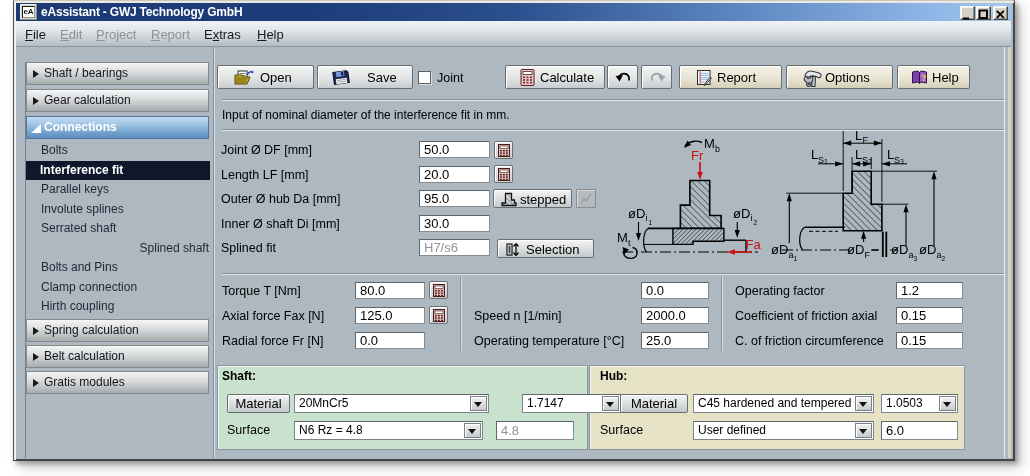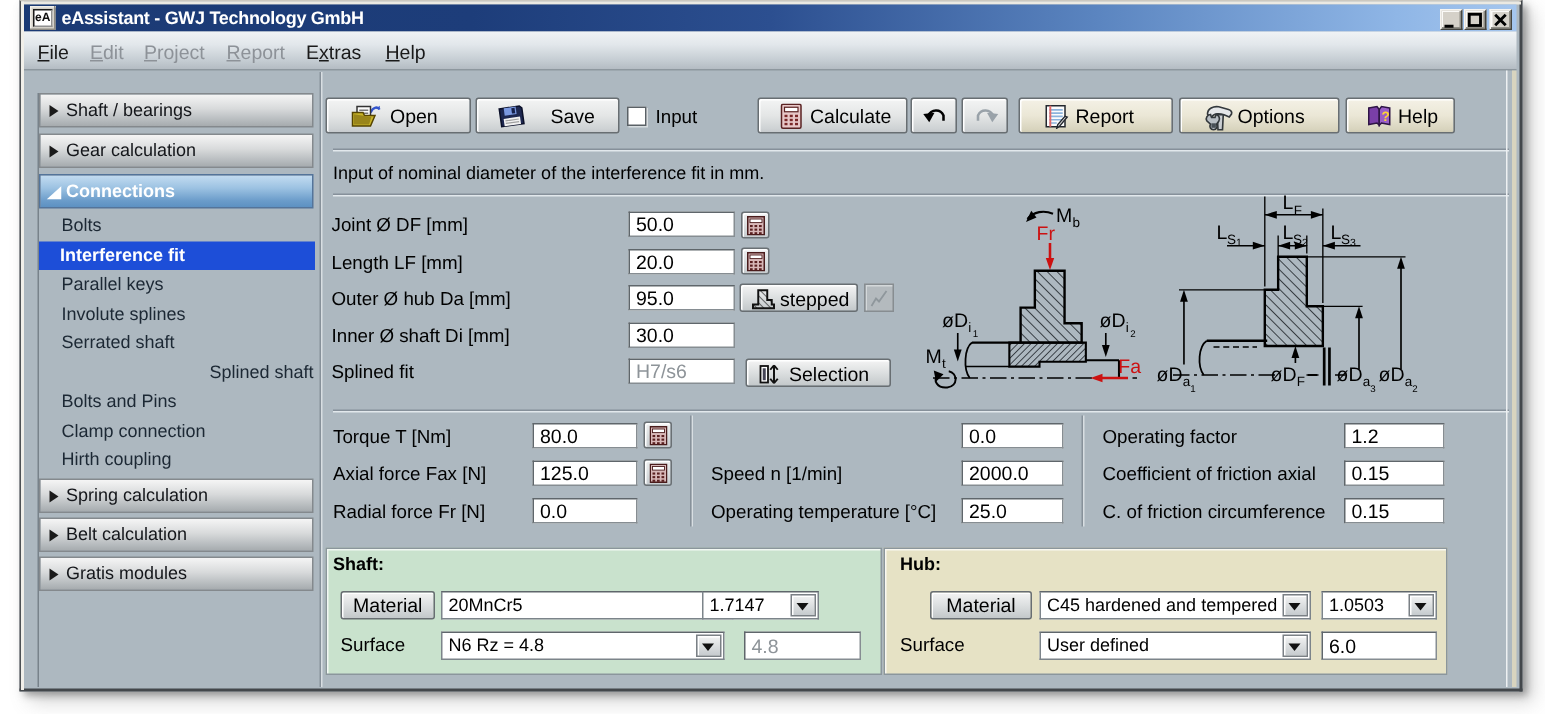--- a/index.html
+++ b/index.html
@@ -34,21 +34,21 @@
 .shead { position:absolute; left:26px; width:183px; height:23px;
   background:linear-gradient(#f5f5f5 0%, #d8dadb 45%, #b3b8bb 85%, #a6abae 100%);
   border:1px solid #84898d; font:12px "Liberation Sans",sans-serif; color:#14161a;
   line-height:21px; padding-left:17px; }
 .shead .tri { position:absolute; left:6px; top:7px; width:0; height:0;
   border-left:6px solid #1a1a1a; border-top:4px solid transparent; border-bottom:4px solid transparent; }
 #connhead { background:linear-gradient(#c3dcf1 0%, #9cc2e2 40%, #6b9cca 80%, #5d91c2 100%);
   border:1px solid #54749a; color:#ffffff; font-weight:bold; }
 .sitem { position:absolute; left:27px; width:182px; height:19px;
   font:12px "Liberation Sans",sans-serif; color:#1c2834; line-height:19px; padding-left:14px; }
-#selitem { background:#1d4ed8; color:#ffffff; font-weight:bold; left:26px; width:184px; }
+#selitem { background:#0f172a; color:#ffffff; font-weight:bold; left:26px; width:184px; }
 
 .vetch { position:absolute; width:2px; border-left:1px solid #87919a; border-right:1px solid #d8dee2; }
 .hetch { position:absolute; height:2px; border-top:1px solid #86909a; border-bottom:1px solid #e2e8ec; }
 
 .tbtn { position:absolute; top:65px; height:24px;
   background:linear-gradient(#f3f4f4 0%, #e4e6e6 50%, #ced2d4 90%, #c6cacd 100%);
   border:1px solid #686e72; border-radius:2px;
   box-shadow:inset 1px 1px 0 #ffffff;
   font:13px "Liberation Sans",sans-serif; color:#000; }
 .tbtn.beige { background:linear-gradient(#f4f1e6 0%, #ebe7d6 50%, #d8d4be 92%, #cfcbb4 100%); }
@@ -146,21 +146,21 @@
       <path d="M2.5,2.5 L16,2.5 L17.5,4 L17.5,14.5 L2.5,14.5 Z" fill="#1d2750" stroke="#0a0f28"></path>
       <rect x="5.5" y="2.5" width="8" height="5" fill="#7a98e0"></rect>
       <rect x="10.5" y="3.2" width="2.2" height="3.6" fill="#16214c"></rect>
       <path d="M4.5,9.5 L15.5,9.5 L15.5,14.5 L4.5,14.5 Z" fill="#f2f2f2"></path>
       <path d="M5.5,11 h9 M5.5,12.7 h9" stroke="#a0a0a0" stroke-width="0.8"></path>
       </g>
     </svg>
     <span style="position:absolute;left:49px;top:4px;">Save</span>
   </div>
   <div style="position:absolute; left:418px; top:71px; width:13px; height:13px; background:#fff; border:1px solid #5a6166; box-shadow:1px 1px 0 #d8dde0;"></div>
-  <div class="lbl" style="left:437px; top:71px;">Input</div>
+  <div class="lbl" style="left:437px; top:71px;">Joint</div>
   <div class="tbtn" style="left:505px; width:100px;">
     <svg style="position:absolute;left:14px;top:3px;" width="16" height="17" viewBox="0 0 16 17">
       <rect x="1" y="0.5" width="13" height="16" rx="1" fill="#e8c8c8" stroke="#5a2222"></rect>
       <rect x="3" y="2.5" width="9" height="3" fill="#fff" stroke="#5a2222" stroke-width="0.8"></rect>
       <g fill="#7a2828">
         <rect x="3" y="7.5" width="2" height="1.6"></rect>
           <rect x="6.5" y="7.5" width="2" height="1.6"></rect>
           <rect x="10" y="7.5" width="2" height="1.6"></rect>
         <rect x="3" y="10.2" width="2" height="1.6"></rect>
           <rect x="6.5" y="10.2" width="2" height="1.6"></rect>
@@ -445,21 +445,21 @@
   <div class="lbl" style="left:735px; top:334.4px;">C. of friction circumference</div>
   <div class="inp" style="left:896px; top:281.5px; width:67px;">1.2</div>
   <div class="inp" style="left:896px; top:306.7px; width:67px;">0.15</div>
   <div class="inp" style="left:896px; top:331.9px; width:67px;">0.15</div>
 
   <div id="shaftpanel"></div>
   <div id="hubpanel"></div>
   <div class="lbl" style="left:222px; top:369px; font-weight:bold; font-size:12px;">Shaft:</div>
   <div class="pbtn" style="left:227px; top:394px; width:63px;">Material</div>
   <div class="combo" style="left:294px; top:393.5px; width:195px;">20MnCr5<span class="carr"></span></div>
-  <div class="combo" style="left:468px; top:393.5px; width:78px;">1.7147<span class="carr"></span></div>
+  <div class="combo" style="left:522px; top:393.5px; width:99px;">1.7147<span class="carr"></span></div>
   <div class="lbl" style="left:227px; top:423px;">Surface</div>
   <div class="combo" style="left:294px; top:420.5px; width:189px;">N6 Rz = 4.8<span class="carr"></span></div>
   <div class="inp grey" style="left:496px; top:420.5px; width:78px; height:19px; line-height:17px;">4.8</div>
   <div class="lbl" style="left:600px; top:369px; font-weight:bold; font-size:12px;">Hub:</div>
   <div class="pbtn" style="left:620px; top:394px; width:68px;">Material</div>
   <div class="combo" style="left:693px; top:393.5px; width:181px;">C45 hardened and tempered<span class="carr"></span></div>
   <div class="combo" style="left:881px; top:393.5px; width:77px;">1.0503<span class="carr"></span></div>
   <div class="lbl" style="left:600px; top:423px;">Surface</div>
   <div class="combo" style="left:693px; top:420.5px; width:181px;">User defined<span class="carr"></span></div>
   <div class="inp" style="left:881px; top:420.5px; width:77px; height:19px; line-height:17px;">6.0</div>

